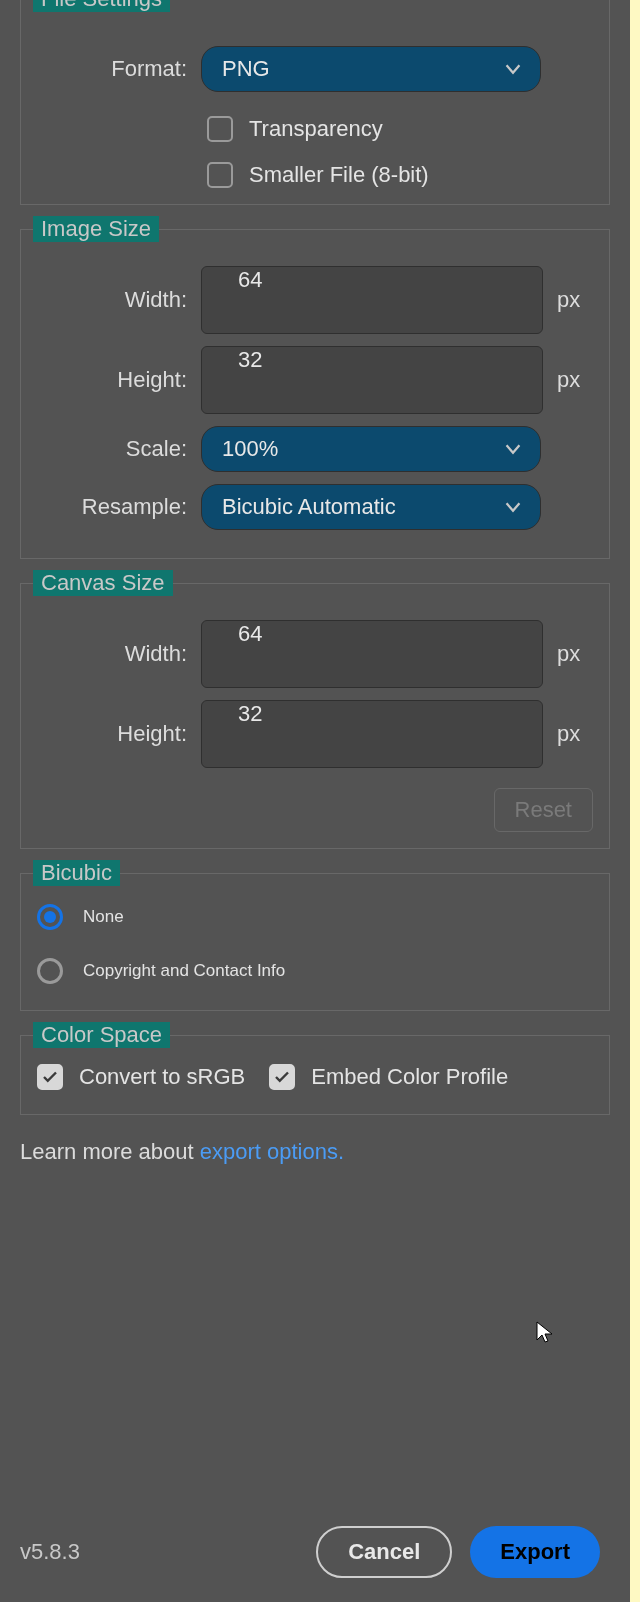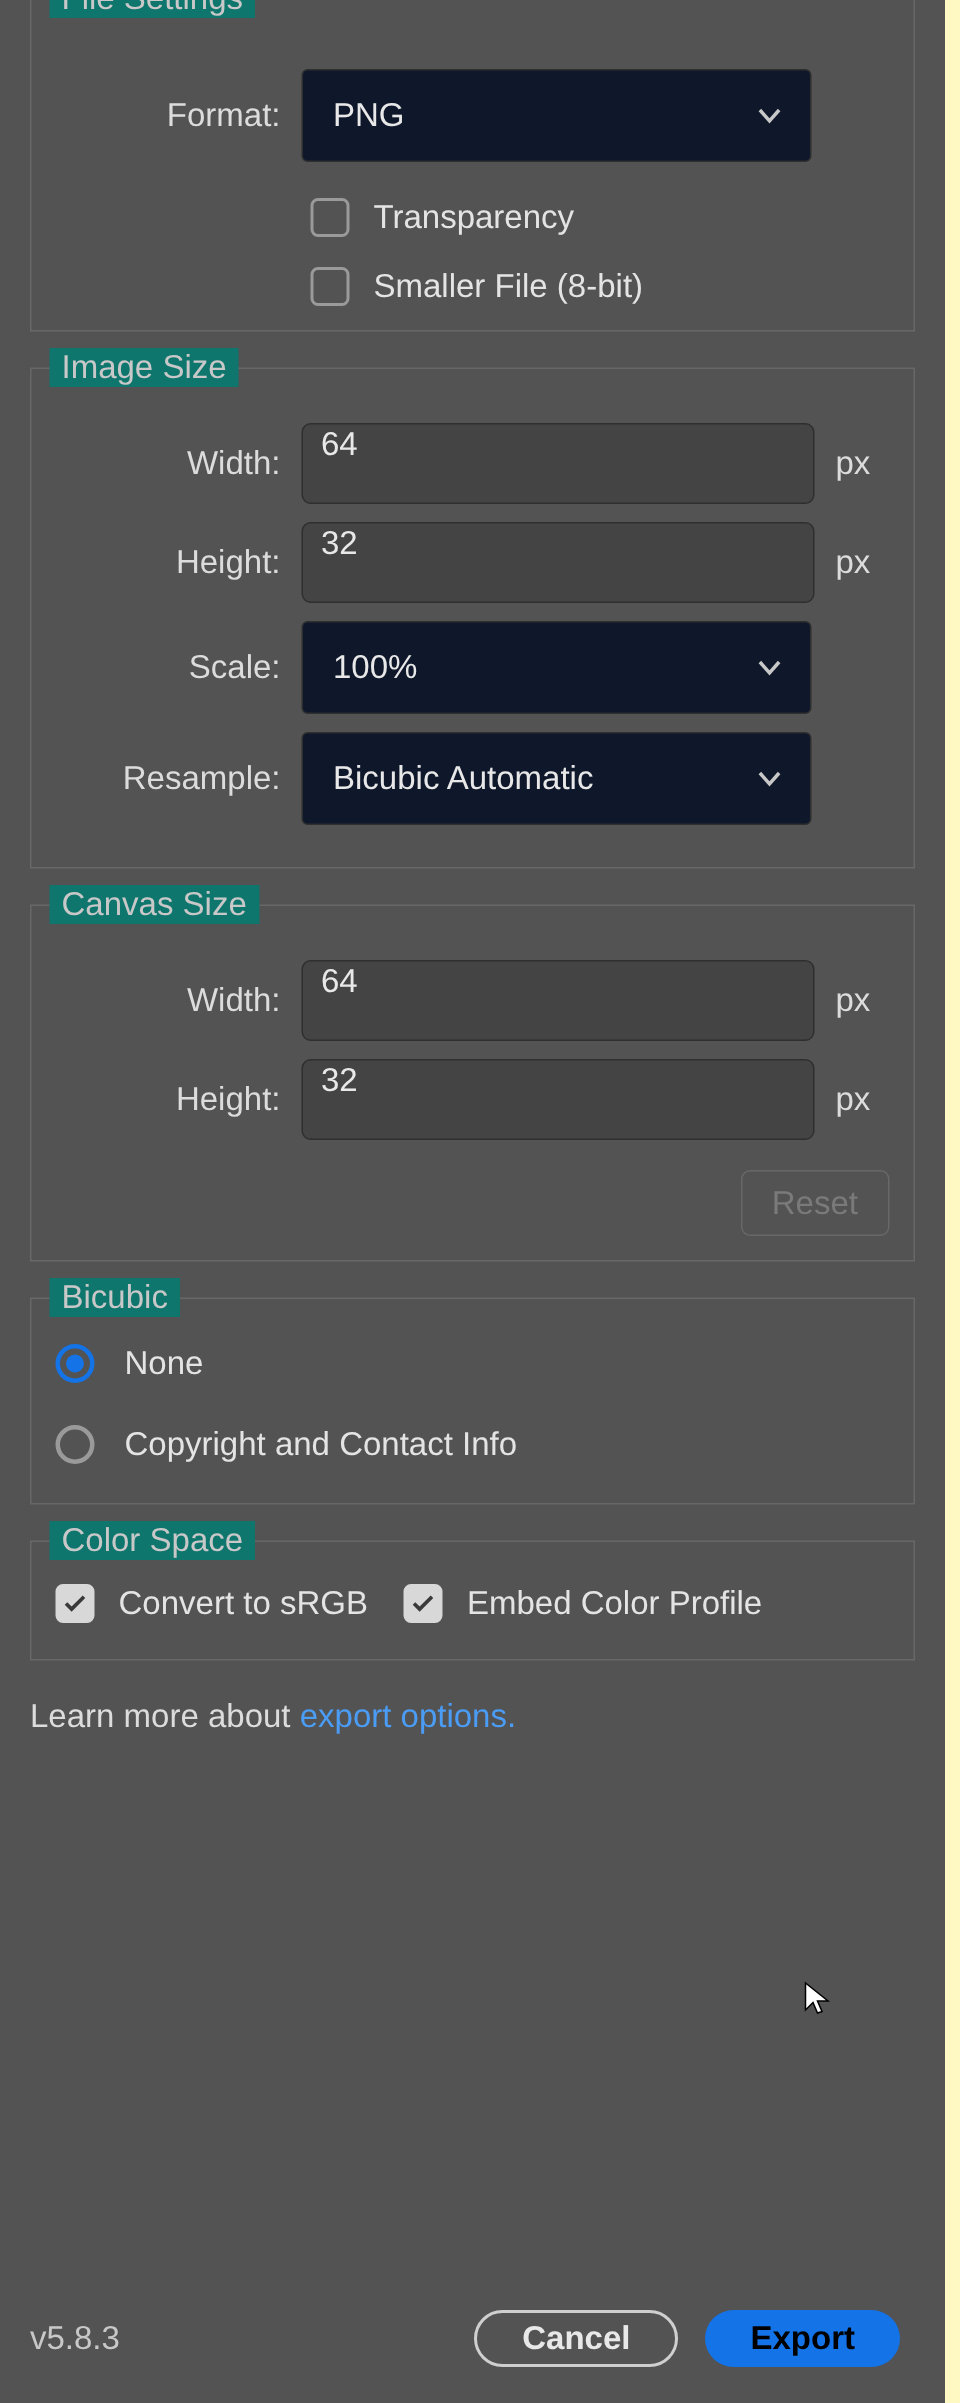--- a/index.html
+++ b/index.html
@@ -46,39 +46,39 @@
     width: 150px;
     text-align: right;
     color: #dcdcdc;
   }
 
   
   .select {
     display: flex;
     align-items: center;
     justify-content: space-between;
-    background: #0f172a;
+    background: #0c4a6e;
     border: 1px solid #2f2f2f;
-    border-radius: 4px;
-    height: 62px;
+    border-radius: 17px;
+    height: 46px;
     padding: 0 16px 0 20px;
     color: #e8e8e8;
     font-size: 22px;
     flex: 1;
   }
   .select .chev { width: 22px; height: 22px; display:flex; align-items:center; justify-content:center; }
   .select.narrow { width: 340px; flex: 0 0 340px; }
 
   
   .tinput {
     background: #444444;
     border: 1px solid #2f2f2f;
     border-radius: 6px;
-    height: 54px;
-    padding: 0 12px;
+    height: 68px;
+    padding: 0 36px;
     color: #e8e8e8;
     font-size: 22px;
     flex: 1;
   }
   .unit {
     color: #dcdcdc;
     width: 36px;
   }
 
   .indent-checks {
@@ -106,21 +106,21 @@
     background: #d8d8d8;
     border-color: #d8d8d8;
   }
   .chk.checked svg path { stroke: #3a3a3a; }
 
   
   .metadata-opts { display:flex; flex-direction:column; gap: 28px; padding: 6px 0 10px 0; }
   .radio-row {
     display:flex; align-items:center; gap: 20px;
     color: #e4e4e4;
-    font-size: 22px;
+    font-size: 17px;
   }
   .radio {
     width: 26px; height: 26px;
     border: 3px solid #9a9a9a;
     border-radius: 50%;
     display:flex; align-items:center; justify-content:center;
   }
   .radio.checked {
     border-color: #1473e6;
   }
@@ -155,21 +155,21 @@
     align-items:center;
     justify-content: flex-end;
     gap: 18px;
   }
   .version {
     margin-right: auto;
     color: #c8c8c8;
     font-size: 22px;
   }
   .btn {
-    height: 38px;
+    height: 52px;
     border-radius: 26px;
     padding: 0 30px;
     font-size: 22px;
     display:flex; align-items:center; justify-content:center;
     font-weight: 600;
   }
   .btn-outline {
     border: 2px solid #cfcfcf;
     color: #e8e8e8;
     background: transparent;

